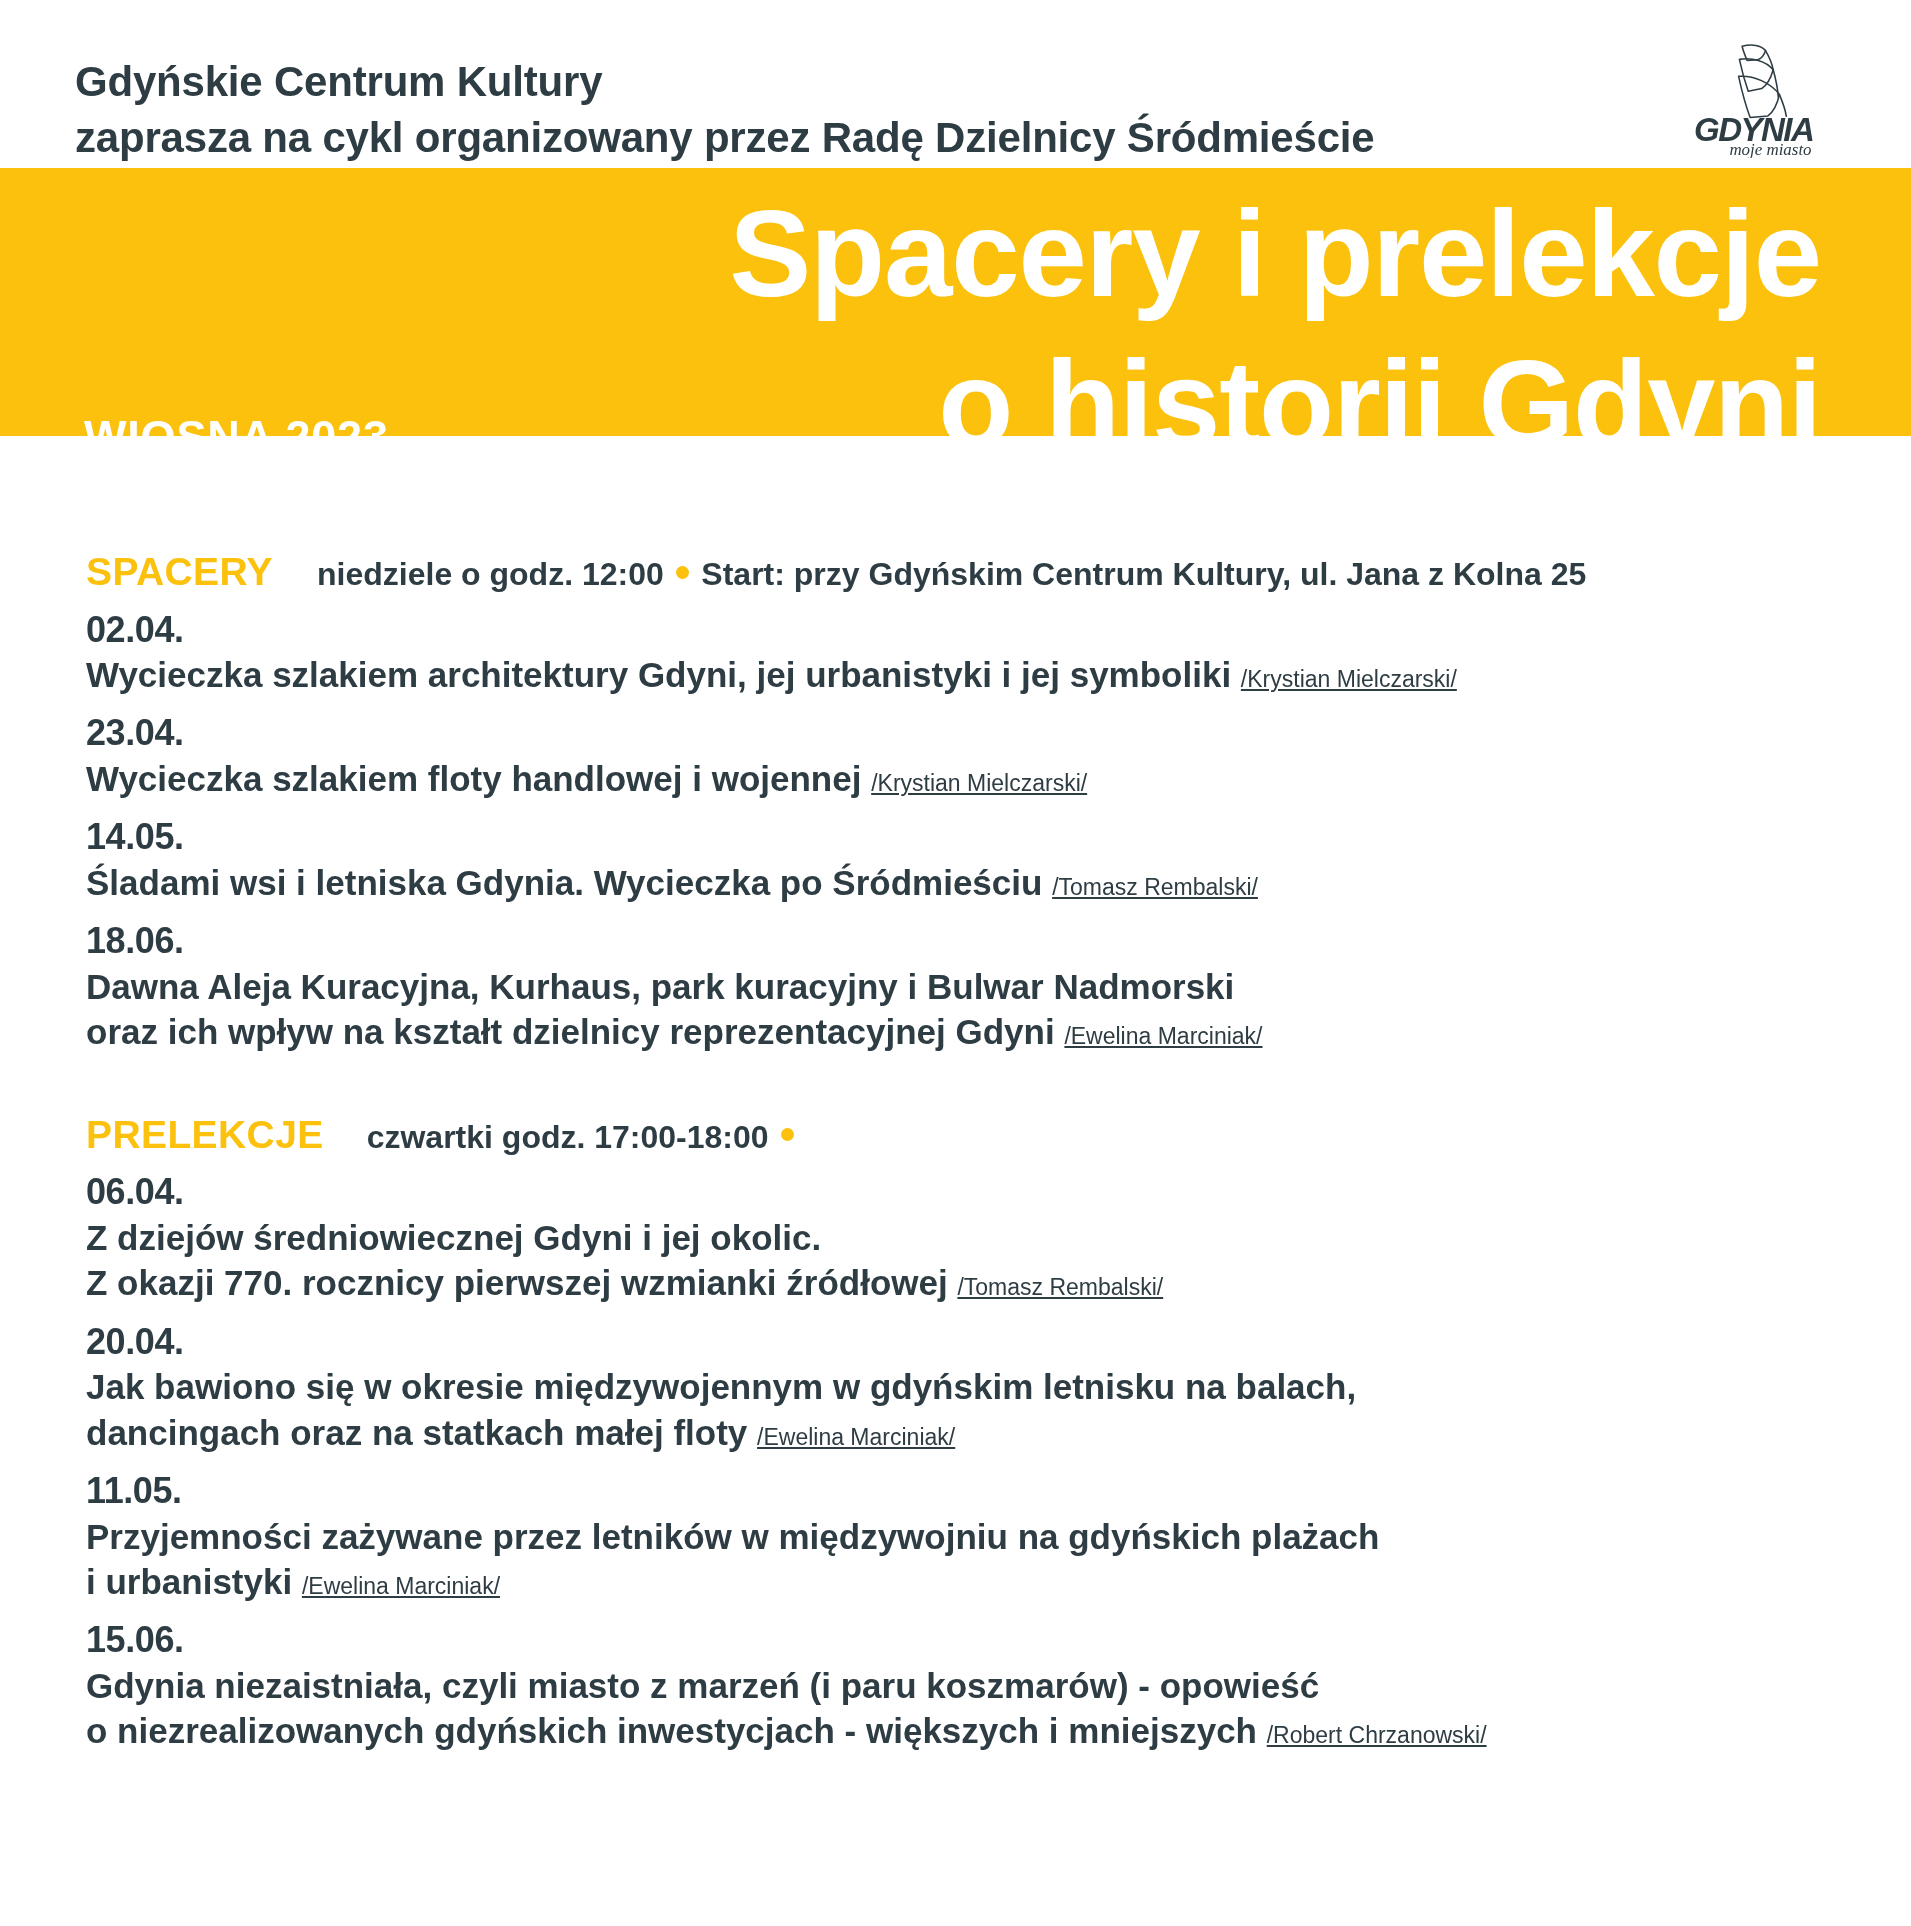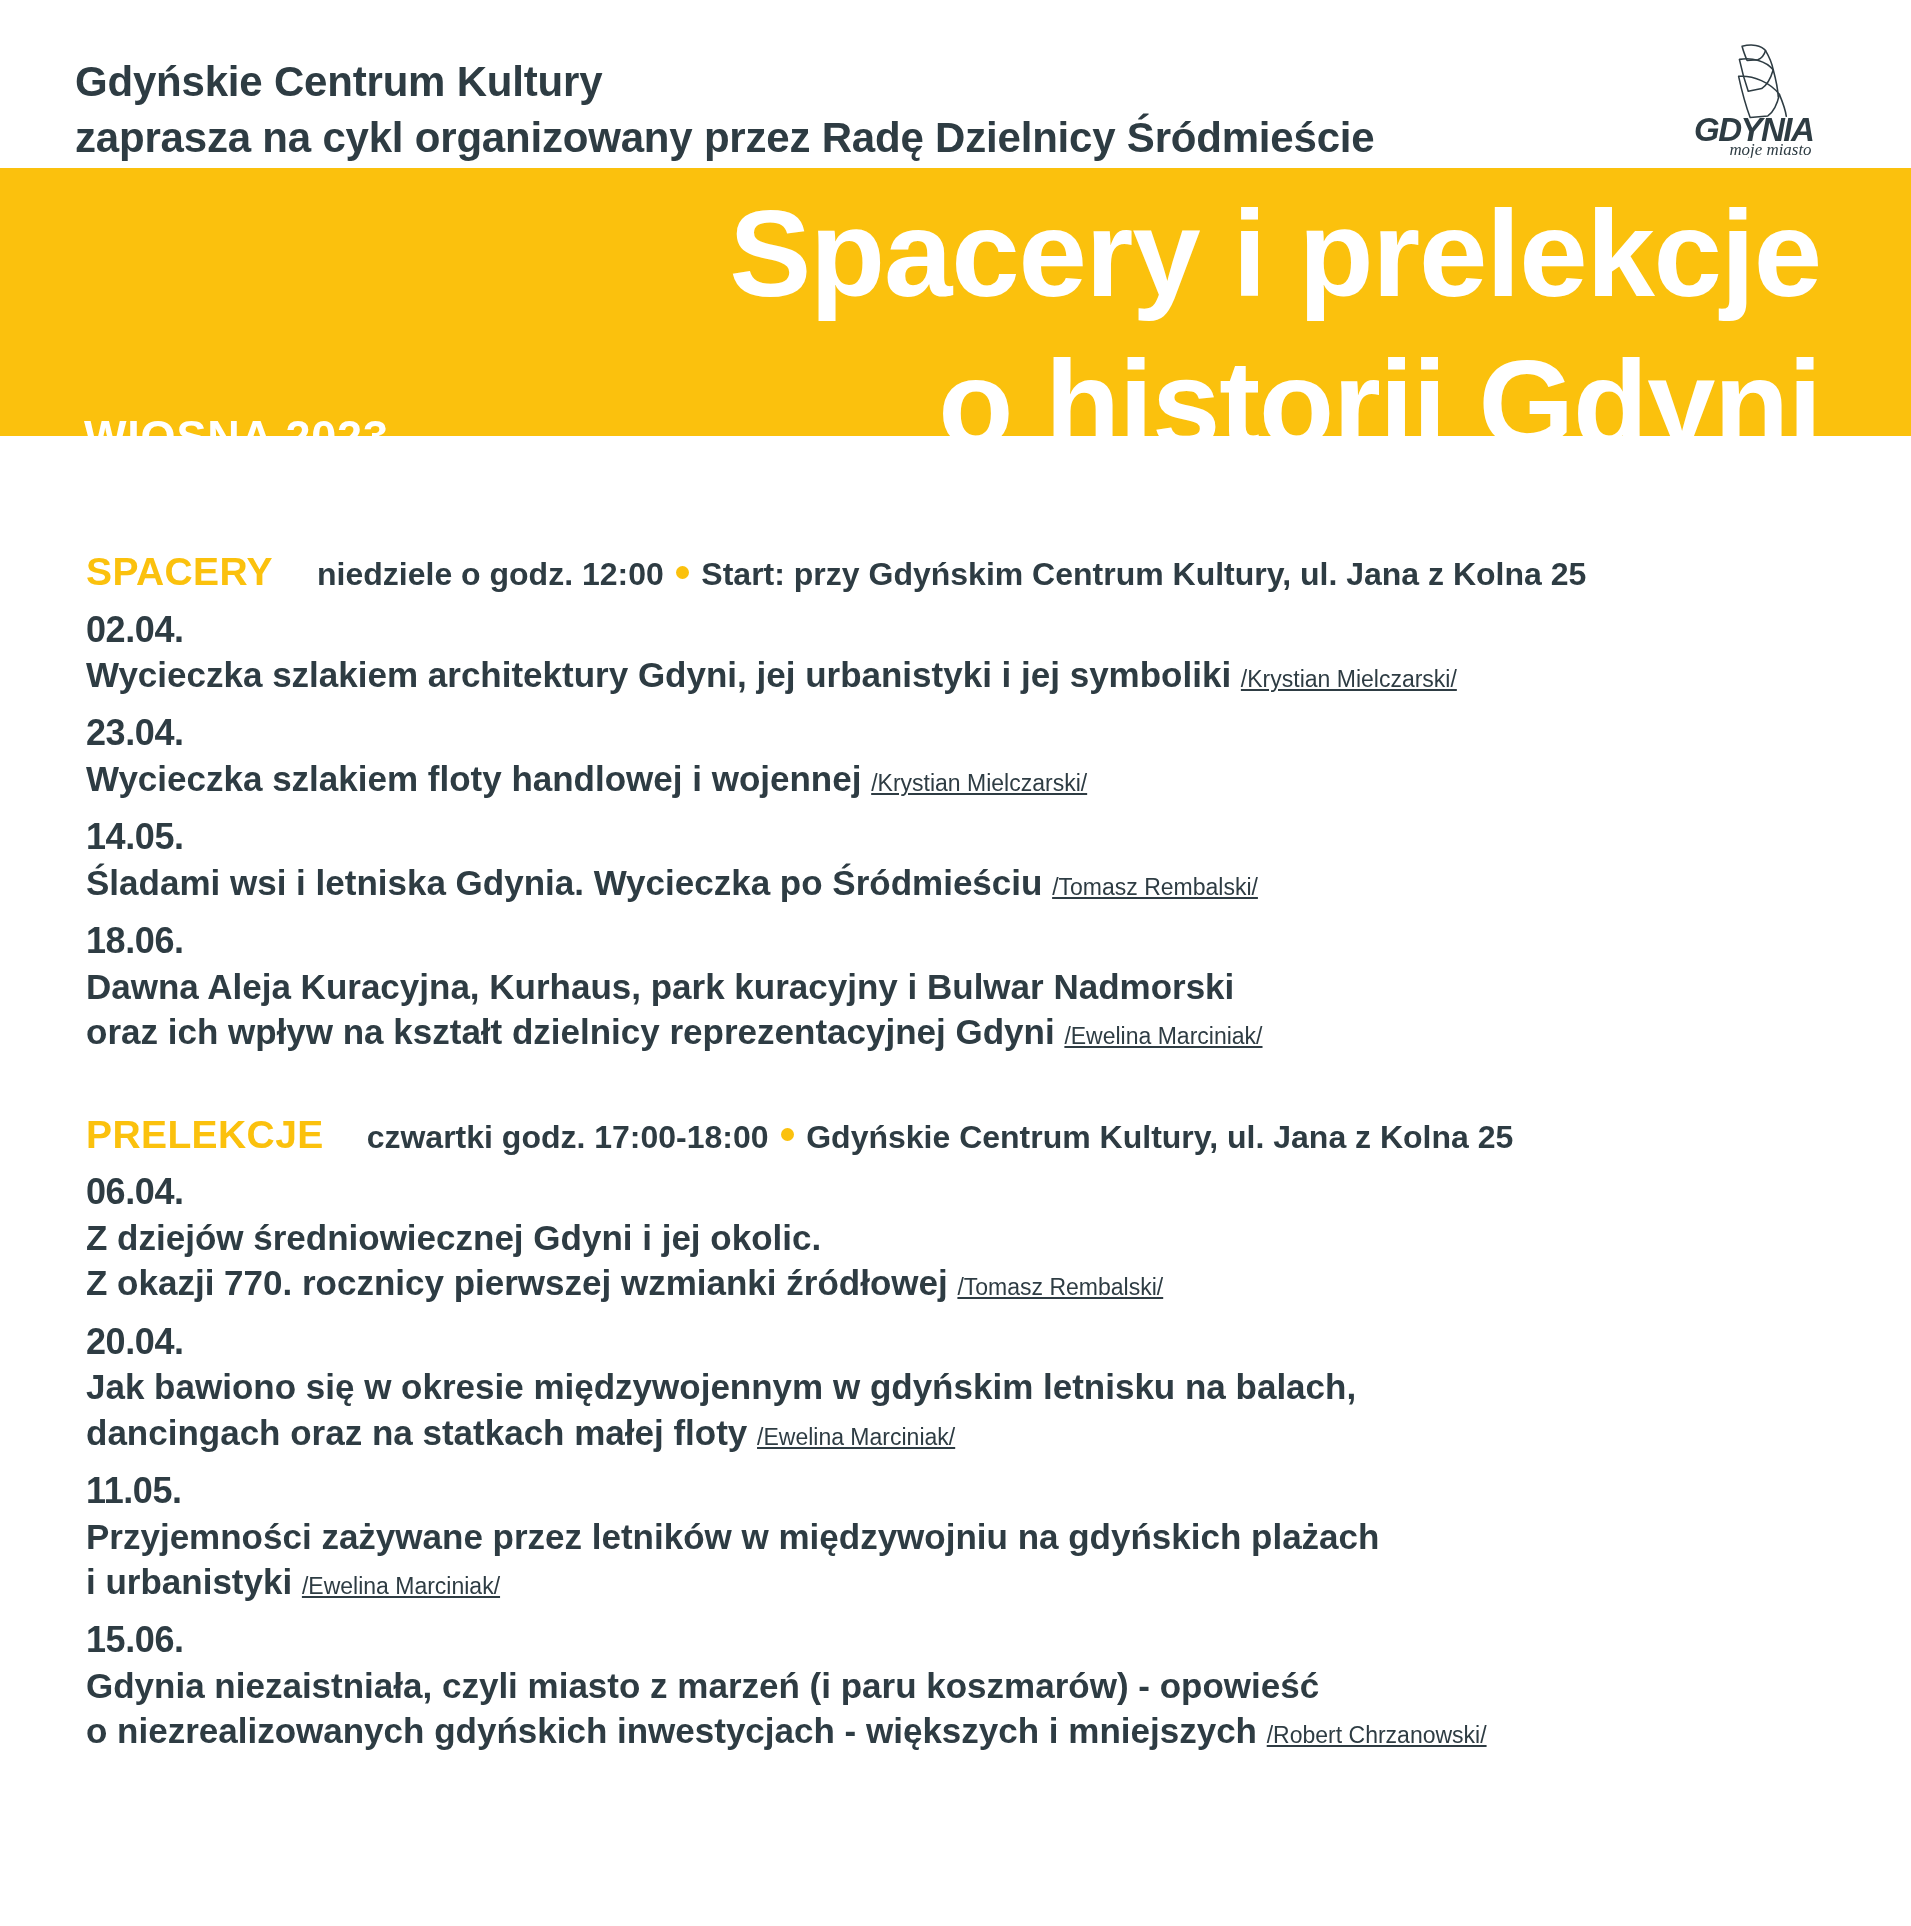--- a/index.html
+++ b/index.html
@@ -168,21 +168,20 @@
   </div>
 
   <div class="gap-sections"></div>
 
   <div class="section">
     <div class="section-head">
       <span class="section-tag">PRELEKCJE</span>
       <span class="section-meta" style="margin-left:43px;">
         <span>czwartki godz. 17:00-18:00</span>
         <span class="dot"></span>
-        <span>Gdyńskie Centrum Kultury, ul. Jana z Kolna 25</span>
       </span>
     </div>
 
     <div class="event">
       <div class="event-date">06.04.</div>
       <div class="event-desc">
         <span class="line">Z dziejów średniowiecznej Gdyni i jej okolic.</span>
         <span class="line"><span>Z okazji 770. rocznicy pierwszej wzmianki źródłowej</span> <span class="author">/Tomasz Rembalski/</span></span>
       </div>
     </div>

